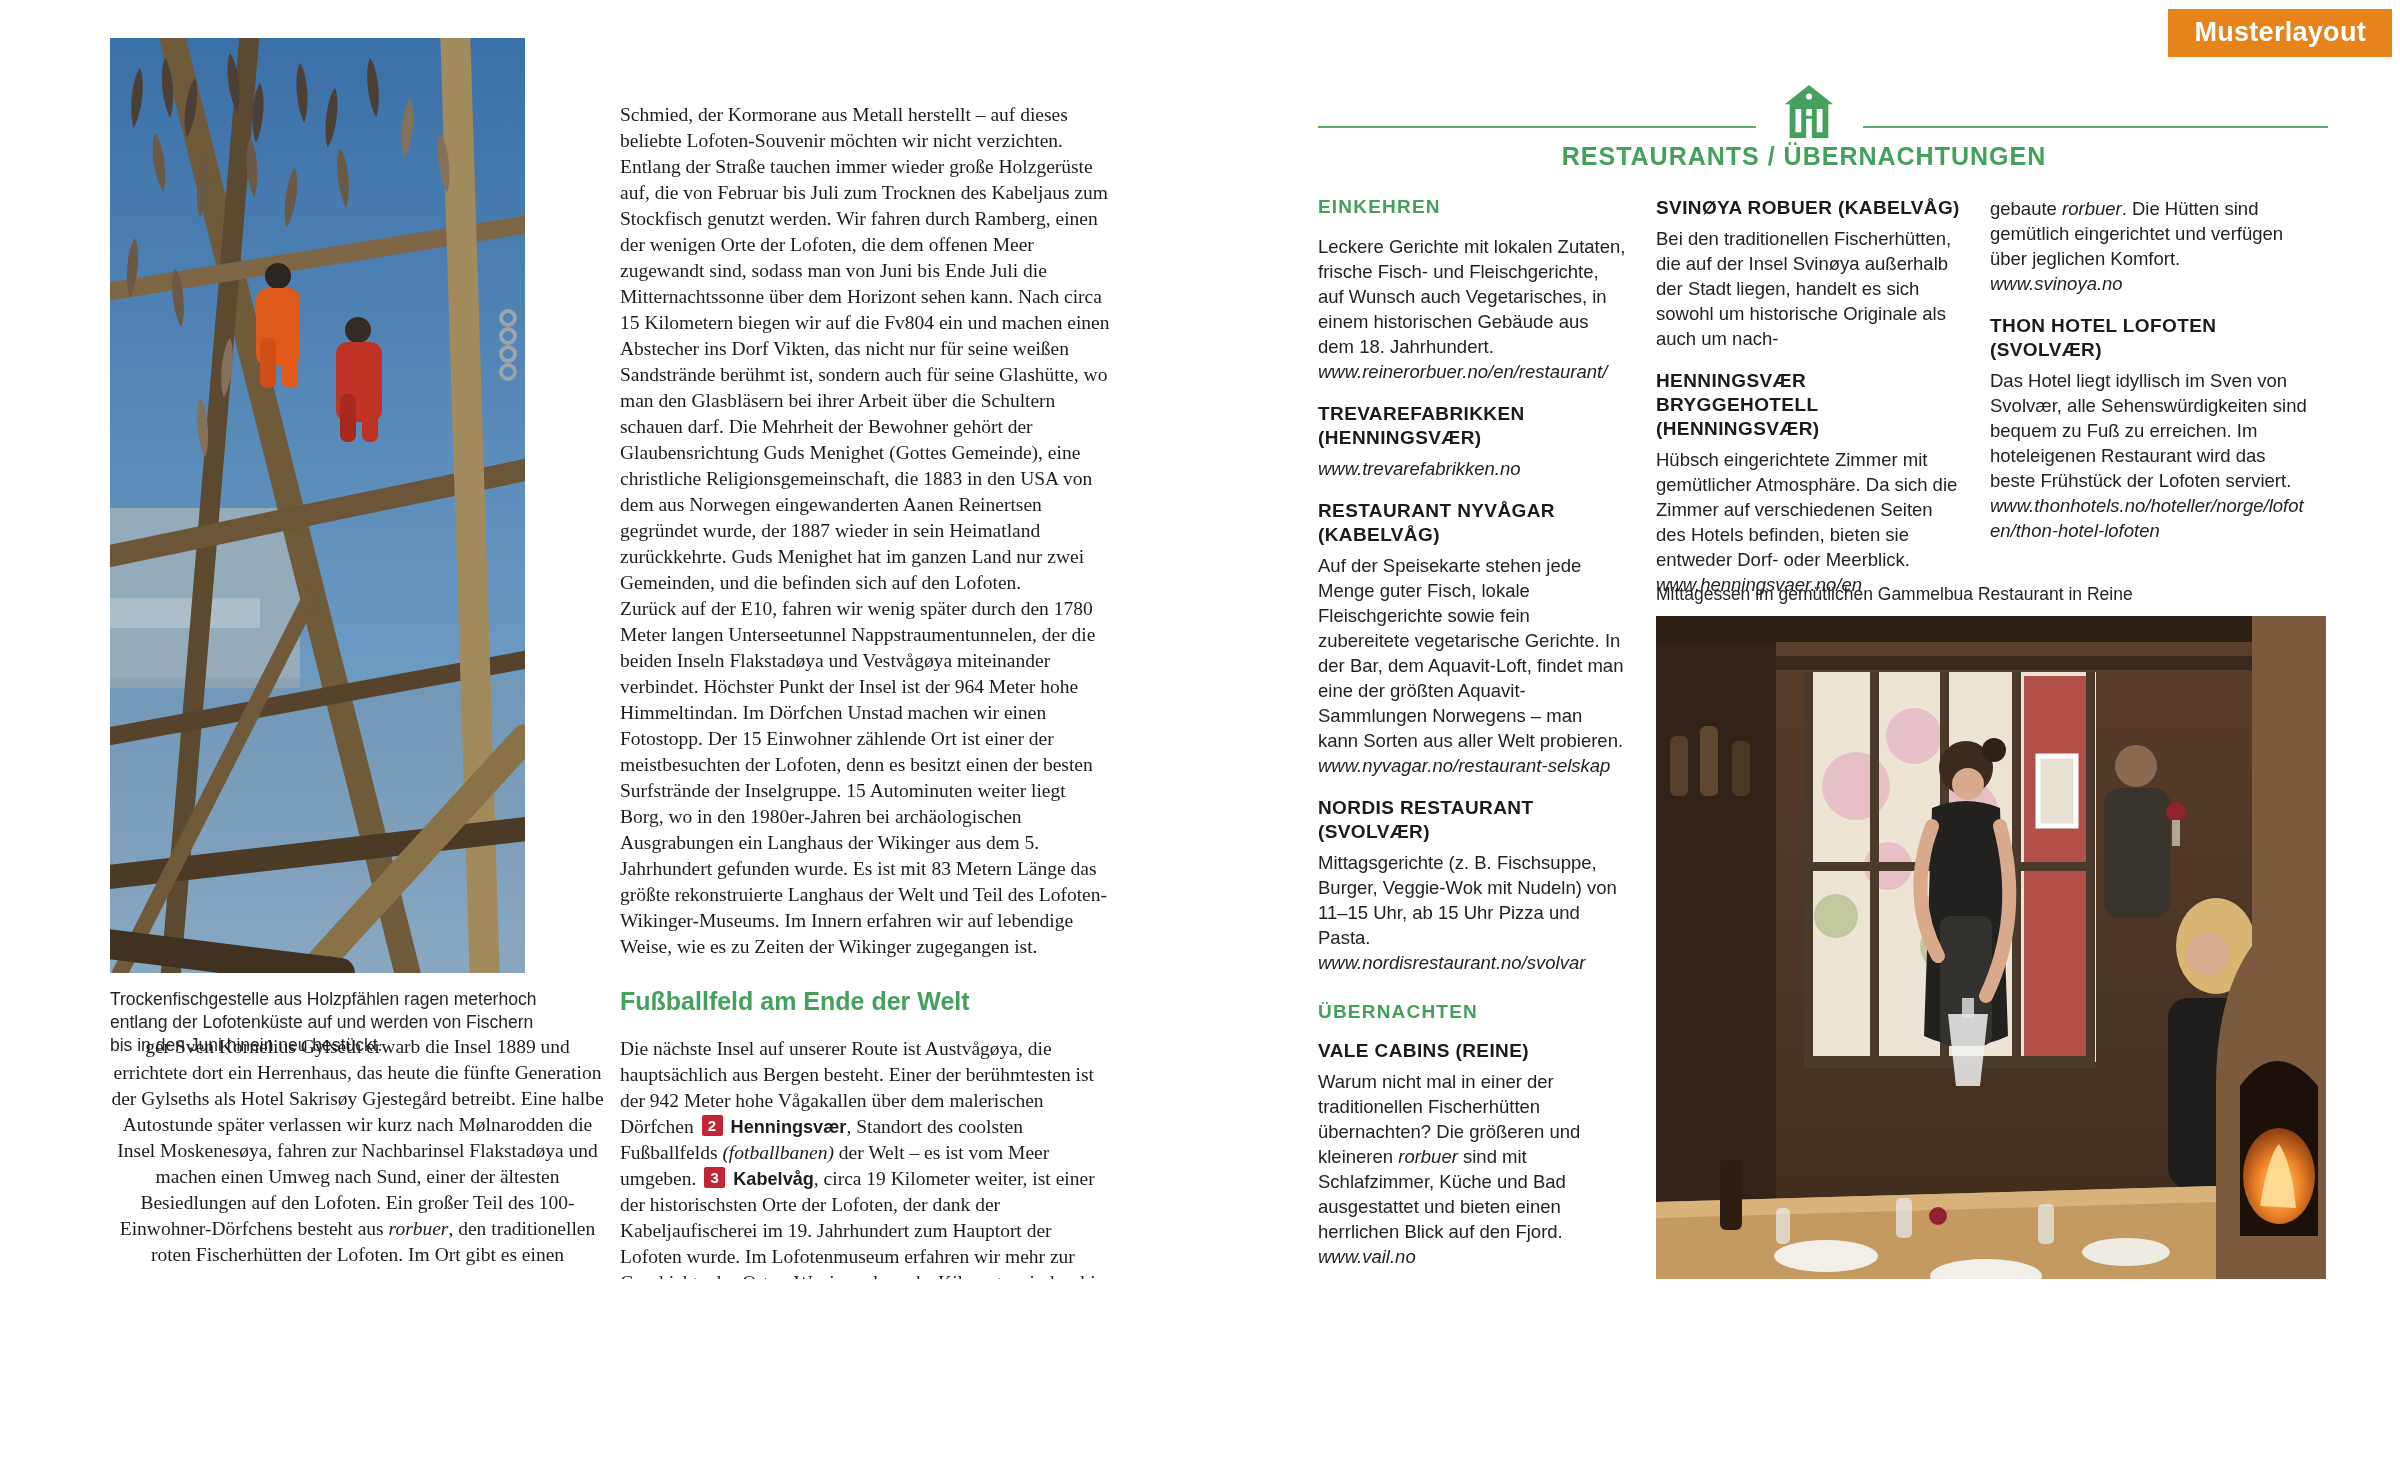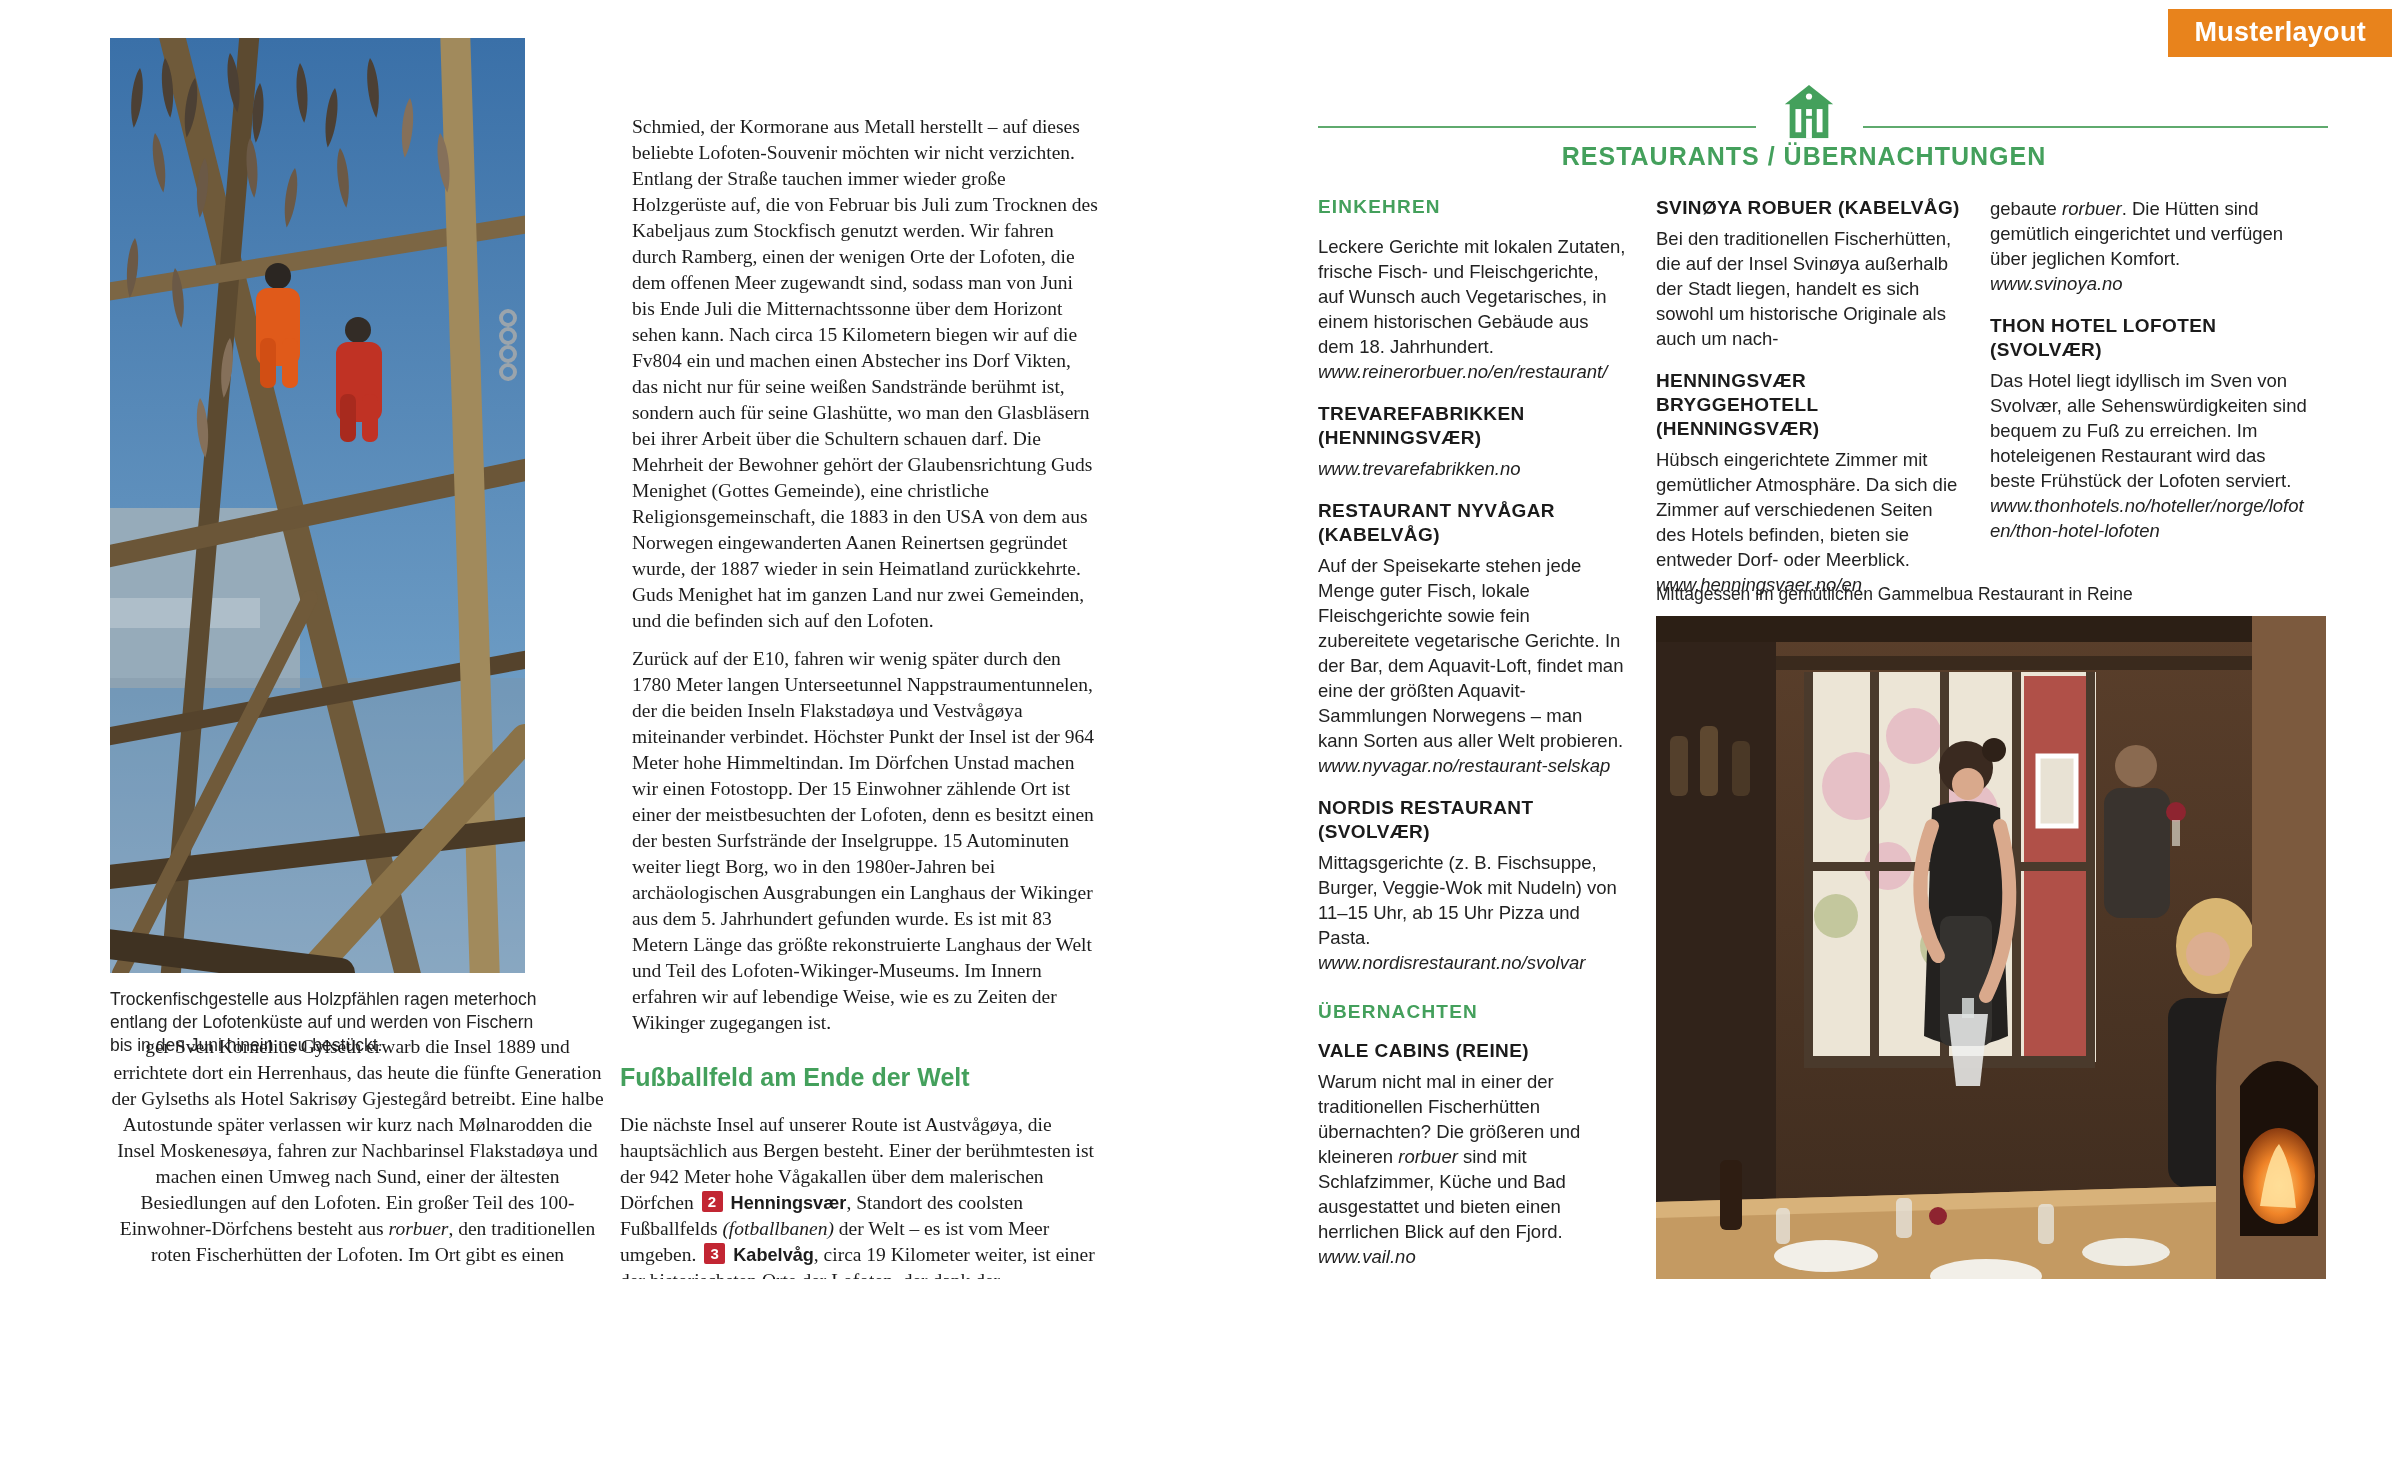--- a/index.html
+++ b/index.html
@@ -20,21 +20,21 @@
     position:absolute;top:9px;right:8px;background:var(--orange);color:#fff;
     font-weight:bold;font-size:27px;padding:8px 26px 9px;letter-spacing:0.3px;
   }
   
   figure{margin:0;padding:0;}
   .left-photo{left:110px;top:38px;width:415px;height:935px;overflow:hidden;}
   .right-photo{left:1656px;top:616px;width:670px;height:714px;overflow:hidden;}
   .left-photo svg,.right-photo svg{display:block;width:100%;height:100%;}
   
   .serif{font-family:"Liberation Serif",serif;font-size:19.5px;line-height:26px;color:#1c1c1c;}
-  .serif p{margin:12px;}
+  .serif p{margin:0;}
   .caption{font-size:17.5px;line-height:23px;color:#242424;}
   .left-caption{left:110px;top:988px;width:440px;}
   .photo2-caption{left:1656px;top:583px;width:670px;}
   .left-body{left:110px;top:1034px;width:495px;text-align:center;}
   .mid-col{left:620px;top:102px;width:492px;}
   .subhead{
     font-family:"Liberation Sans",sans-serif;font-weight:bold;font-size:25px;
     color:var(--green);margin:26px 0 14px 0;line-height:30px;
   }
   

